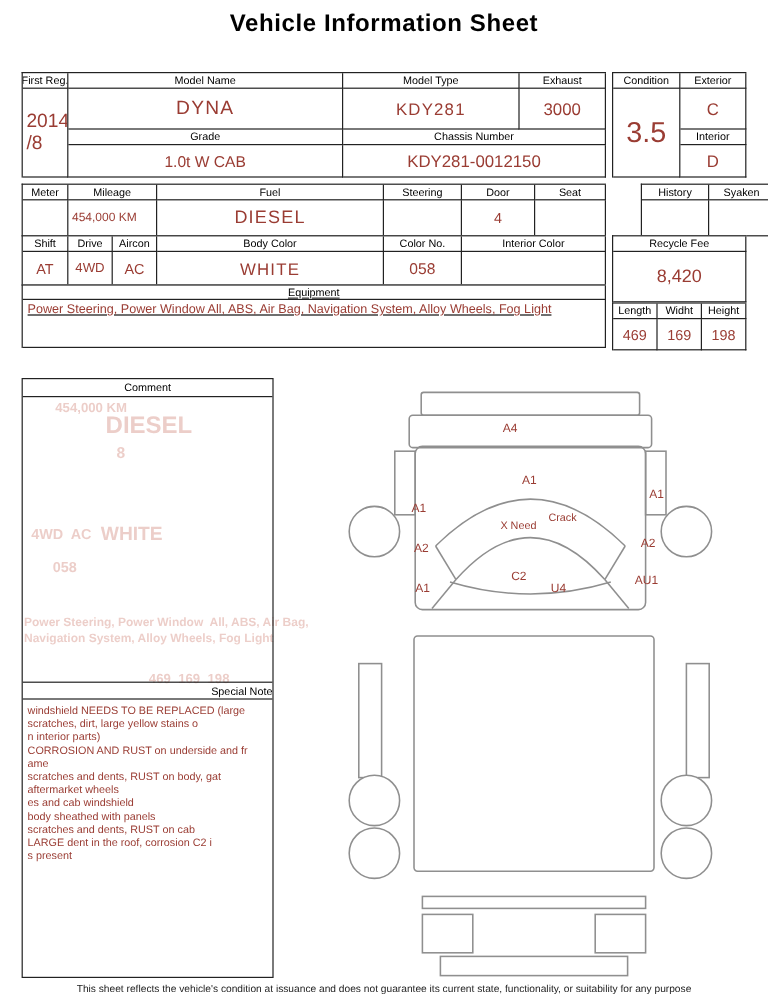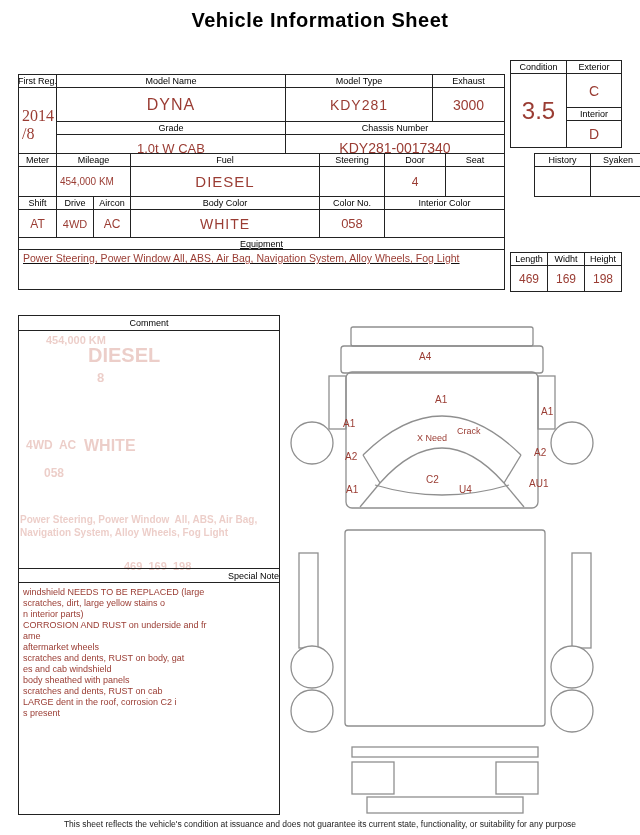--- a/index.html
+++ b/index.html
@@ -28,27 +28,27 @@
     border-right:1px solid var(--line);border-bottom:1px solid var(--line);
     box-sizing:border-box;display:flex;align-items:center;justify-content:center;
     overflow:hidden;white-space:nowrap;
   }
   .hdr{font-size:9px;color:#000;}
   .val{color:var(--red);}
   .v10{font-size:10px}.v11{font-size:11px}.v12{font-size:12px}.v13{font-size:13px}
   .v14{font-size:14px}.v15{font-size:15px}.v16{font-size:16px}.v20{font-size:24px}
   .left{justify-content:flex-start;padding-left:3px;}
   .firstreg{flex-direction:column;align-items:flex-start;justify-content:center;
-    padding-left:3px;line-height:1.1;font-size:16px;font-family:Liberation Serif, serif;}
+    padding-left:3px;line-height:1.1;font-size:16px;}
   .equip-val{justify-content:flex-start;align-items:flex-start;text-align:left;
     padding:2px 4px;font-size:10.5px;line-height:1.3;white-space:normal;}
   .ls1{letter-spacing:1px}
   
   .comment-box{
-    position:absolute;left:18px;top:315px;width:262px;height:500px;
+    position:absolute;left:18px;top:315px;width:210px;height:500px;
     border:1px solid var(--line);box-sizing:border-box;background:transparent;
   }
   .box-hdr{
     height:15px;line-height:15px;text-align:center;font-size:9px;color:#000;
     border-bottom:1px solid var(--line);box-sizing:border-box;
   }
   .comment-body{height:237px;}
   .note-hdr{
     height:15px;line-height:15px;text-align:right;font-size:9px;color:#000;
     border-top:1px solid var(--line);border-bottom:1px solid var(--line);box-sizing:border-box;
@@ -81,39 +81,39 @@
       <span class="wm" style="left: 46px; top: 334px; font-size: 11px;">454,000 KM</span>
       <span class="wm" style="left: 88px; top: 343px; font-size: 20px;">DIESEL</span>
       <span class="wm" style="left: 97px; top: 370px; font-size: 13px;">8</span>
       <span class="wm" style="left: 26px; top: 438px; font-size: 12px;">4WD  AC</span>
       <span class="wm" style="left: 84px; top: 436px; font-size: 16px;">WHITE</span>
       <span class="wm" style="left: 44px; top: 466px; font-size: 12px;">058</span>
       <span class="wm" style="left: 20px; top: 514px; font-size: 10px; width: 248px;">Power Steering, Power Window  All, ABS, Air Bag, Navigation System, Alloy Wheels, Fog Light</span>
       <span class="wm" style="left: 124px; top: 560px; font-size: 11px;">469  169  198</span>
     </div>
 
-  <div class="grid" style="left:18px;top:74px;grid-template-columns:38px 229px 147px 72px;grid-template-rows:13px 34px 13px 27px;">
+  <div class="grid" style="left:18px;top:60px;grid-template-columns:38px 229px 147px 72px;grid-template-rows:13px 34px 13px 27px;">
     <div class="cell hdr" style="grid-area:1/1">First Reg.</div>
     <div class="cell hdr" style="grid-area:1/2">Model Name</div>
     <div class="cell hdr" style="grid-area:1/3">Model Type</div>
     <div class="cell hdr" style="grid-area:1/4">Exhaust</div>
 
     <div class="cell val firstreg" style="grid-area:2/1/5/2">
       <span>2014</span>
       <span>/8</span>
     </div>
     <div class="cell val v16 ls1" style="grid-area:2/2">DYNA</div>
     <div class="cell val v14 ls1" style="grid-area:2/3">KDY281</div>
     <div class="cell val v14" style="grid-area:2/4">3000</div>
 
     <div class="cell hdr" style="grid-area:3/2">Grade</div>
     <div class="cell hdr" style="grid-area:3/3/4/5">Chassis Number</div>
 
     <div class="cell val v13" style="grid-area:4/2">1.0t W CAB</div>
-    <div class="cell val v14" style="grid-area:4/3/5/5">KDY281-0017340</div>
+    <div class="cell val v14" style="grid-area:4/3/5/5">KDY281-0012150</div>
   </div>
 
   <div class="grid" style="left:510px;top:60px;grid-template-columns:56px 55px;grid-template-rows:13px 34px 13px 27px;">
     <div class="cell hdr" style="grid-area:1/1">Condition</div>
     <div class="cell hdr" style="grid-area:1/2">Exterior</div>
     <div class="cell val v20" style="grid-area:2/1/5/2">3.5</div>
     <div class="cell val v14" style="grid-area:2/2">C</div>
     <div class="cell hdr" style="grid-area:3/2">Interior</div>
     <div class="cell val v14" style="grid-area:4/2">D</div>
   </div>
@@ -153,42 +153,46 @@
     <div class="cell val equip-val">Power Steering, Power Window  All, ABS, Air Bag, Navigation System, Alloy Wheels, Fog Light</div>
   </div>
 
   <div class="grid" style="left:510px;top:153px;grid-template-columns:56px 55px;grid-template-rows:13px 30px;margin-left:24px;">
     <div class="cell hdr">History</div>
     <div class="cell hdr">Syaken</div>
     <div class="cell val"></div>
     <div class="cell val"></div>
   </div>
 
+  <div class="grid" style="left:510px;top:196px;grid-template-columns:111px;grid-template-rows:13px 42px;">
+    <div class="cell hdr">Recycle Fee</div>
+    <div class="cell val v15">8,420</div>
+  </div>
 
   <div class="grid" style="left:510px;top:252px;grid-template-columns:37px 37px 37px;grid-template-rows:13px 26px;">
     <div class="cell hdr">Length</div>
     <div class="cell hdr">Widht</div>
     <div class="cell hdr">Height</div>
     <div class="cell val v12">469</div>
     <div class="cell val v12">169</div>
     <div class="cell val v12">198</div>
   </div>
 
   <div class="comment-box">
     <div class="box-hdr">Comment</div>
     <div class="comment-body"></div>
     <div class="note-hdr">Special Note</div>
     <div class="note-body">
       <div class="note-line">windshield NEEDS TO BE REPLACED (large</div>
       <div class="note-line">scratches, dirt, large yellow stains o</div>
       <div class="note-line">n interior parts)</div>
       <div class="note-line">CORROSION AND RUST on underside and fr</div>
       <div class="note-line">ame</div>
+      <div class="note-line">scratches and dents, RUST on body, gat</div>
       <div class="note-line">aftermarket wheels</div>
-      <div class="note-line">scratches and dents, RUST on body, gat</div>
       <div class="note-line">es and cab windshield</div>
       <div class="note-line">body sheathed with panels</div>
       <div class="note-line">scratches and dents, RUST on cab</div>
       <div class="note-line">LARGE dent in the roof, corrosion C2 i</div>
       <div class="note-line">s present</div>
     </div>
   </div>
 
   <svg class="diagram" viewBox="0 0 340 500" fill="none" stroke="#8f8f8f" stroke-width="1.3">
 

